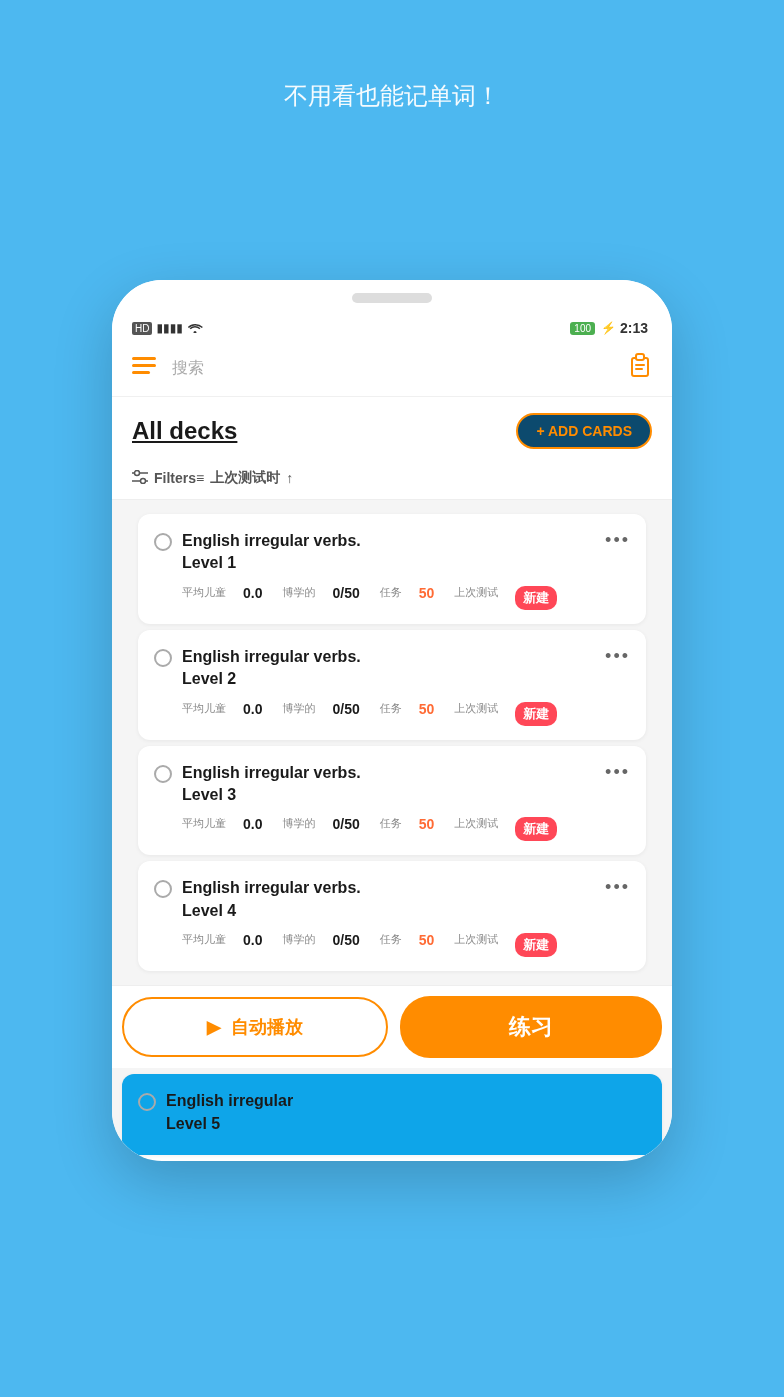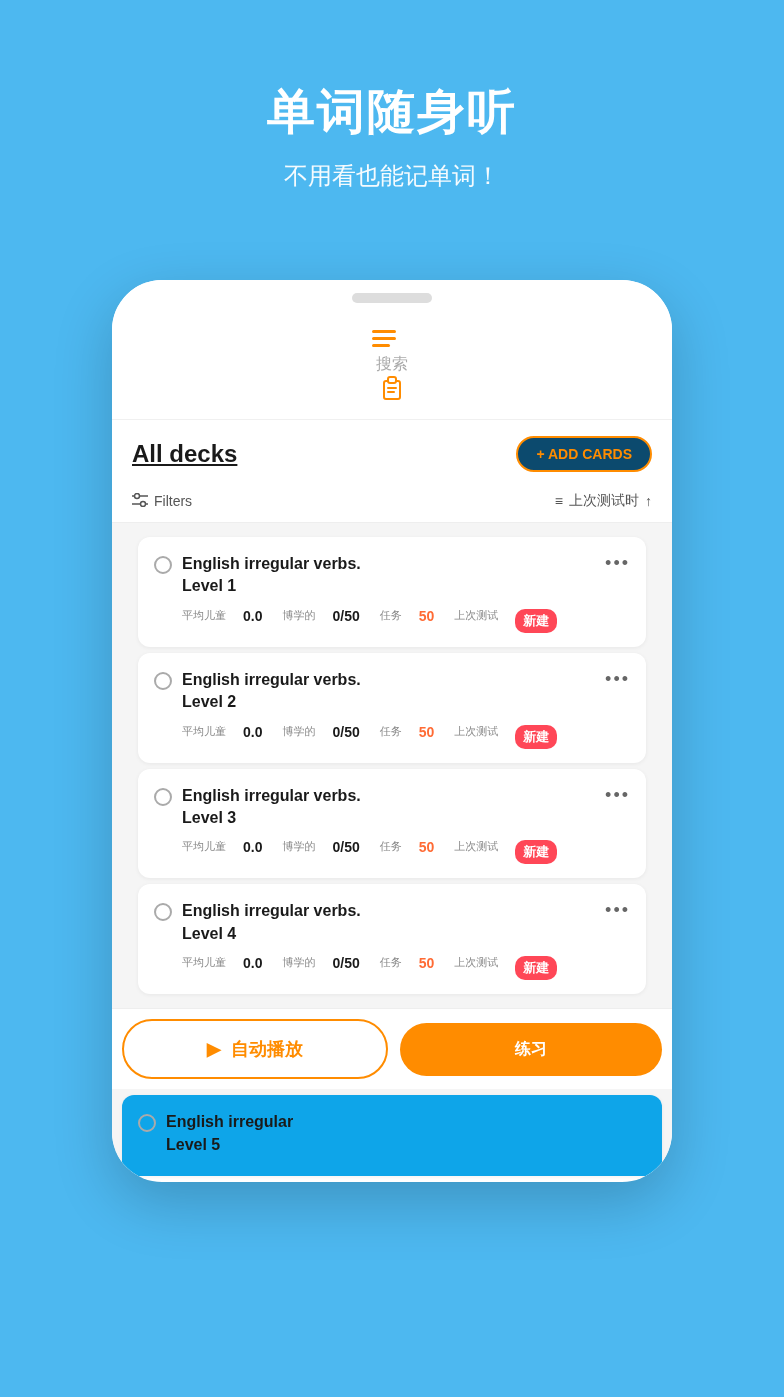--- a/index.html
+++ b/index.html
@@ -111,21 +111,20 @@
       margin-right: 2px;
     }
 
     
     .nav-bar {
       background: white;
       display: flex;
       align-items: center;
       padding: 12px 20px;
       border-bottom: 1px solid #f0f0f0;
-      flex-direction: column;
     }
 
     .hamburger-icon {
       color: #FF8C00;
       font-size: 22px;
       margin-right: 16px;
       cursor: pointer;
     }
 
     .search-text {
@@ -171,23 +170,23 @@
       background: #0c4a6e;
       cursor: pointer;
       white-space: nowrap;
     }
 
     
     .filters-row {
       background: white;
       display: flex;
       align-items: center;
-      justify-content: space-between;
       padding: 8px 20px 12px;
       border-bottom: 1px solid #eee;
+      font-weight: bold;
     }
 
     .filters-left {
       display: flex;
       align-items: center;
       gap: 6px;
       color: #555;
       font-size: 14px;
     }
 
@@ -310,21 +309,21 @@
       gap: 10px;
       cursor: pointer;
     }
 
     .practice-btn {
       flex: 1;
       border-radius: 30px;
       padding: 16px;
       background: #FF8C00;
       color: white;
-      font-size: 16px;
+      font-size: 22px;
       font-weight: 600;
       display: flex;
       align-items: center;
       justify-content: center;
       cursor: pointer;
       border: none;
     }
 
     
     .deck-card-partial {
@@ -334,31 +333,50 @@
       padding: 16px 16px 10px;
       box-shadow: 0 1px 4px rgba(0,0,0,0.06);
     }
   </style>
 </head>
 <body>
 
 <div style="position:absolute;top:0;left:0;width:784px;height:1397px;background:#4db8f0;"></div>
 
 <div class="bg-area">
-  <div class="main-title">单词随身听</div>
   <div class="sub-title">不用看也能记单词！</div>
 </div>
 
 <div class="phone-wrap">
   <div class="phone-frame">
 
     <div class="phone-top-bar">
       <div class="notch-pill"></div>
     </div>
 
+    <div class="status-bar">
+      <div class="status-left">
+        <span style="background:#555;color:white;font-size:10px;padding:1px 3px;border-radius:2px;">HD</span>
+        <span>
+          <span style="font-size:12px;color:#333;">▮▮▮▮</span>
+        </span>
+        <span>
+          <svg width="16" height="12" viewBox="0 0 16 12">
+            <path d="M8 10a1.5 1.5 0 1 1 0 3 1.5 1.5 0 0 1 0-3z" fill="#333"></path>
+            <path d="M8 6.5c1.7 0 3.2.7 4.3 1.8l1.1-1.1A8 8 0 0 0 8 5a8 8 0 0 0-5.4 2.2l1.1 1.1A6 6 0 0 1 8 6.5z" fill="#333"></path>
+            <path d="M8 3C5.2 3 2.7 4.1 0.8 6l1.1 1.1A9.5 9.5 0 0 1 8 4.5c2.6 0 5 1 6.8 2.6L15.9 6A11 11 0 0 0 8 3z" fill="#333"></path>
+          </svg>
+        </span>
+      </div>
+      <div class="status-right">
+        <span class="battery-indicator">100</span>
+        <span>⚡</span>
+        <span style="font-weight:600;font-size:14px;color:#333;">2:13</span>
+      </div>
+    </div>
 
     <div class="nav-bar">
       <span class="hamburger-icon">
         <svg width="24" height="18" viewBox="0 0 24 18">
           <rect x="0" y="0" width="24" height="3" rx="1.5" fill="#FF8C00"></rect>
           <rect x="0" y="7" width="24" height="3" rx="1.5" fill="#FF8C00"></rect>
           <rect x="0" y="14" width="18" height="3" rx="1.5" fill="#FF8C00"></rect>
         </svg>
       </span>
       <span class="search-text" style="cursor:text;">搜索</span>

